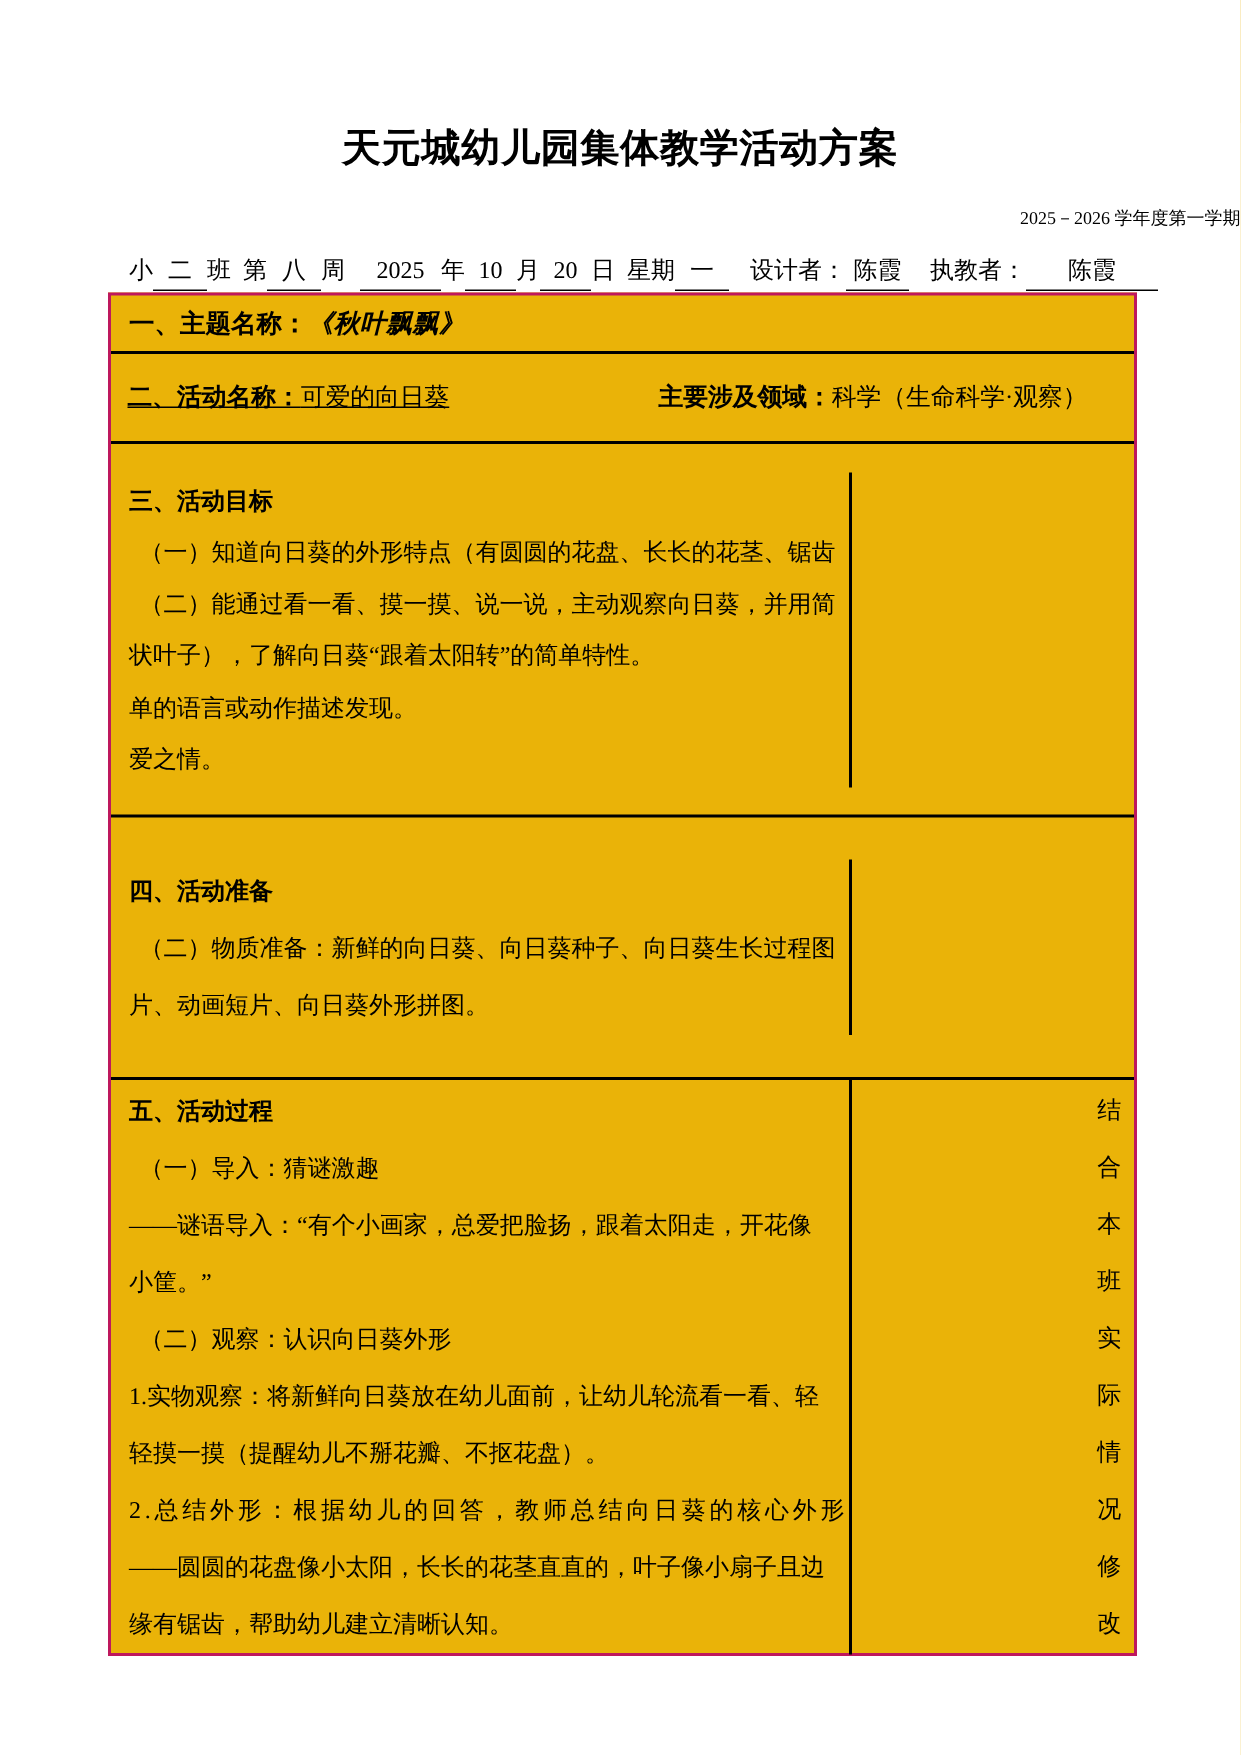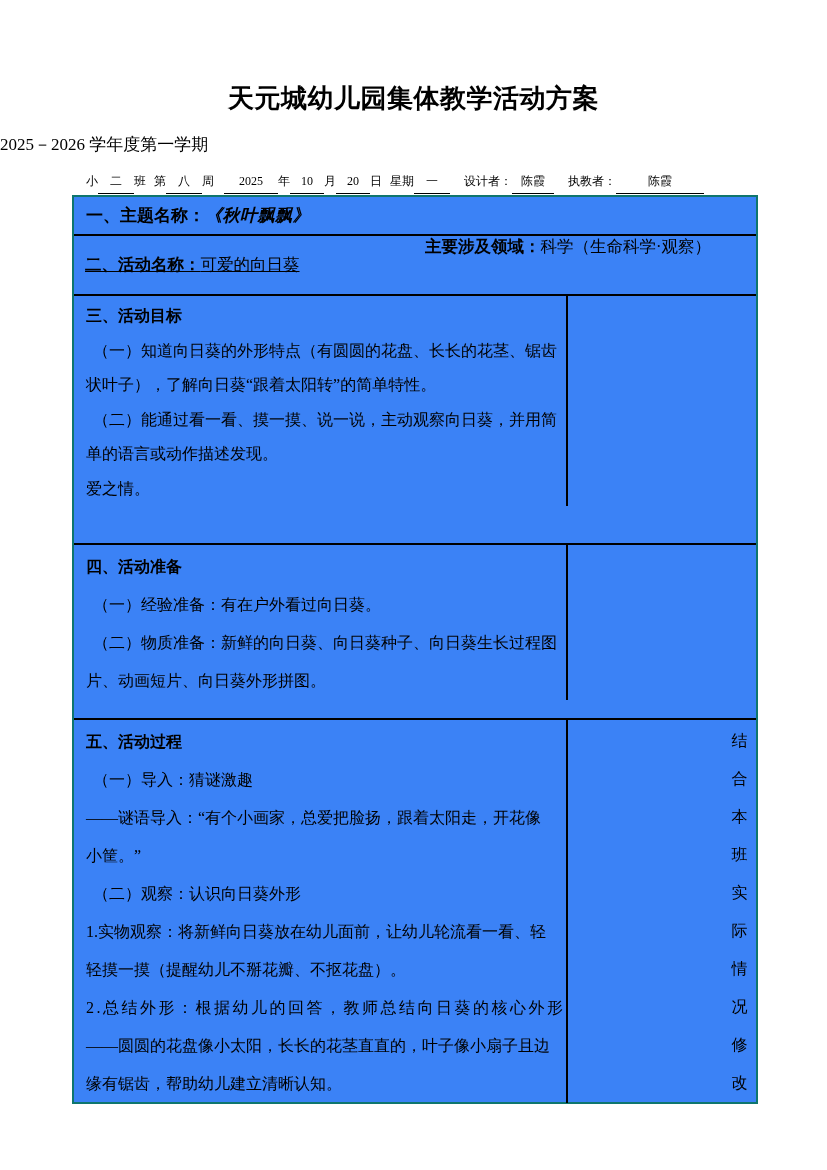--- a/index.html
+++ b/index.html
@@ -10,52 +10,52 @@
     font-family:"Liberation Serif","DejaVu Serif",serif;
   }
   .page { position:relative; width:827px; height:1170px; background:#fff; }
 
   .title {
     margin-top:82px; text-align:center;
     font-size:26px; line-height:33px; font-weight:bold;
     font-family:"Liberation Sans","DejaVu Sans",sans-serif;
     letter-spacing:0.5px;
   }
-  .subtitle { margin-top:20px; text-align:left; font-size:17px; line-height:20px; }
+  .subtitle { margin-top:20px; text-align:right; font-size:12px; line-height:20px; }
 
   .info {
-    margin:13px 0 0 86px; height:26px; font-size:12px; line-height:26px;
+    margin:13px 0 0 86px; height:26px; font-size:16px; line-height:26px;
     white-space:nowrap;
   }
   .info span { vertical-align:bottom; }
   .u {
     display:inline-block; border-bottom:1.5px solid #000;
     text-align:center; height:24px; line-height:22px;
   }
   .u-ch  { min-width:36px; }
   .u-yr  { min-width:54px; }
   .u-num { min-width:34px; }
   .u-name  { min-width:42px; }
   .u-name2 { min-width:88px; } .mr8 { margin-right:8px; }
   .mr10 { margin-right:10px; } .mr14 { margin-right:14px; }
 
   .tbl {
     width:686px; margin:1px 0 0 72px;
-    border:2px solid #0f766e; background:#3b82f6;
+    border:2px solid #be185d; background:#eab308;
   }
   .r { border-bottom:2px solid #000; position:relative; }
   .r:last-child { border-bottom:none; }
 
   .r1 { height:39px; display:flex; align-items:center; padding-left:12px; font-size:17px; }
   .r2 { height:60px; display:flex; align-items:center; padding-left:11px; font-size:16.5px;text-decoration:underline; }
   .b { font-weight:bold; font-family:"Liberation Sans","DejaVu Sans",sans-serif; }
   .it { font-style:italic; letter-spacing:0.5px; }
-  .domain { position:absolute; left:351px; top:0; height:100%; display:flex; align-items:flex-start; }
+  .domain { position:absolute; left:365px; top:0; height:100%; display:flex; align-items:center; }
 
-  .flexrow { display:flex; align-items:flex-start; }
+  .flexrow { display:flex; align-items:center; }
   .r3 { height:249px; }
   .r4 { height:175px; }
   .r5 { height:382px;border-radius:25px; }
   .cmain { width:494px; border-right:2px solid #000; padding:3px 6px 0 12px; font-size:16px; }
   .cmid  { width:155px; border-right:2px solid #000; }
   .cside { flex:1; text-align:center; font-size:16px; padding-top:2px; }
 
   .ln { white-space:nowrap; }
   .goals .ln { line-height:34.5px; }
   .prep  .ln { line-height:38px; }
@@ -89,33 +89,32 @@
       <span class="domain">
           <span class="b">主要涉及领域：</span>
           <span>科学（生命科学·观察）</span>
         </span>
     </div>
 
     <div class="r r3 flexrow">
       <div class="cmain goals">
         <div class="ln hd">三、活动目标</div>
         <div class="ln ind">（一）知道向日葵的外形特点（有圆圆的花盘、长长的花茎、锯齿</div>
+        <div class="ln ind">（二）能通过看一看、摸一摸、说一说，主动观察向日葵，并用简</div>
         <div class="ln">状叶子），了解向日葵“跟着太阳转”的简单特性。</div>
-        <div class="ln ind">（二）能通过看一看、摸一摸、说一说，主动观察向日葵，并用简</div>
         <div class="ln">单的语言或动作描述发现。</div>
         <div class="ln">爱之情。</div>
       </div>
       <div class="cmid"></div>
       <div class="cside"></div>
     </div>
 
     <div class="r r4 flexrow">
       <div class="cmain prep">
         <div class="ln hd">四、活动准备</div>
-        <div class="ln ind">（一）经验准备：有在户外看过向日葵。</div>
         <div class="ln ind">（二）物质准备：新鲜的向日葵、向日葵种子、向日葵生长过程图</div>
         <div class="ln">片、动画短片、向日葵外形拼图。</div>
       </div>
       <div class="cmid"></div>
       <div class="cside"></div>
     </div>
 
     <div class="r r5 flexrow">
       <div class="cmain proc">
         <div class="ln hd">五、活动过程</div>

